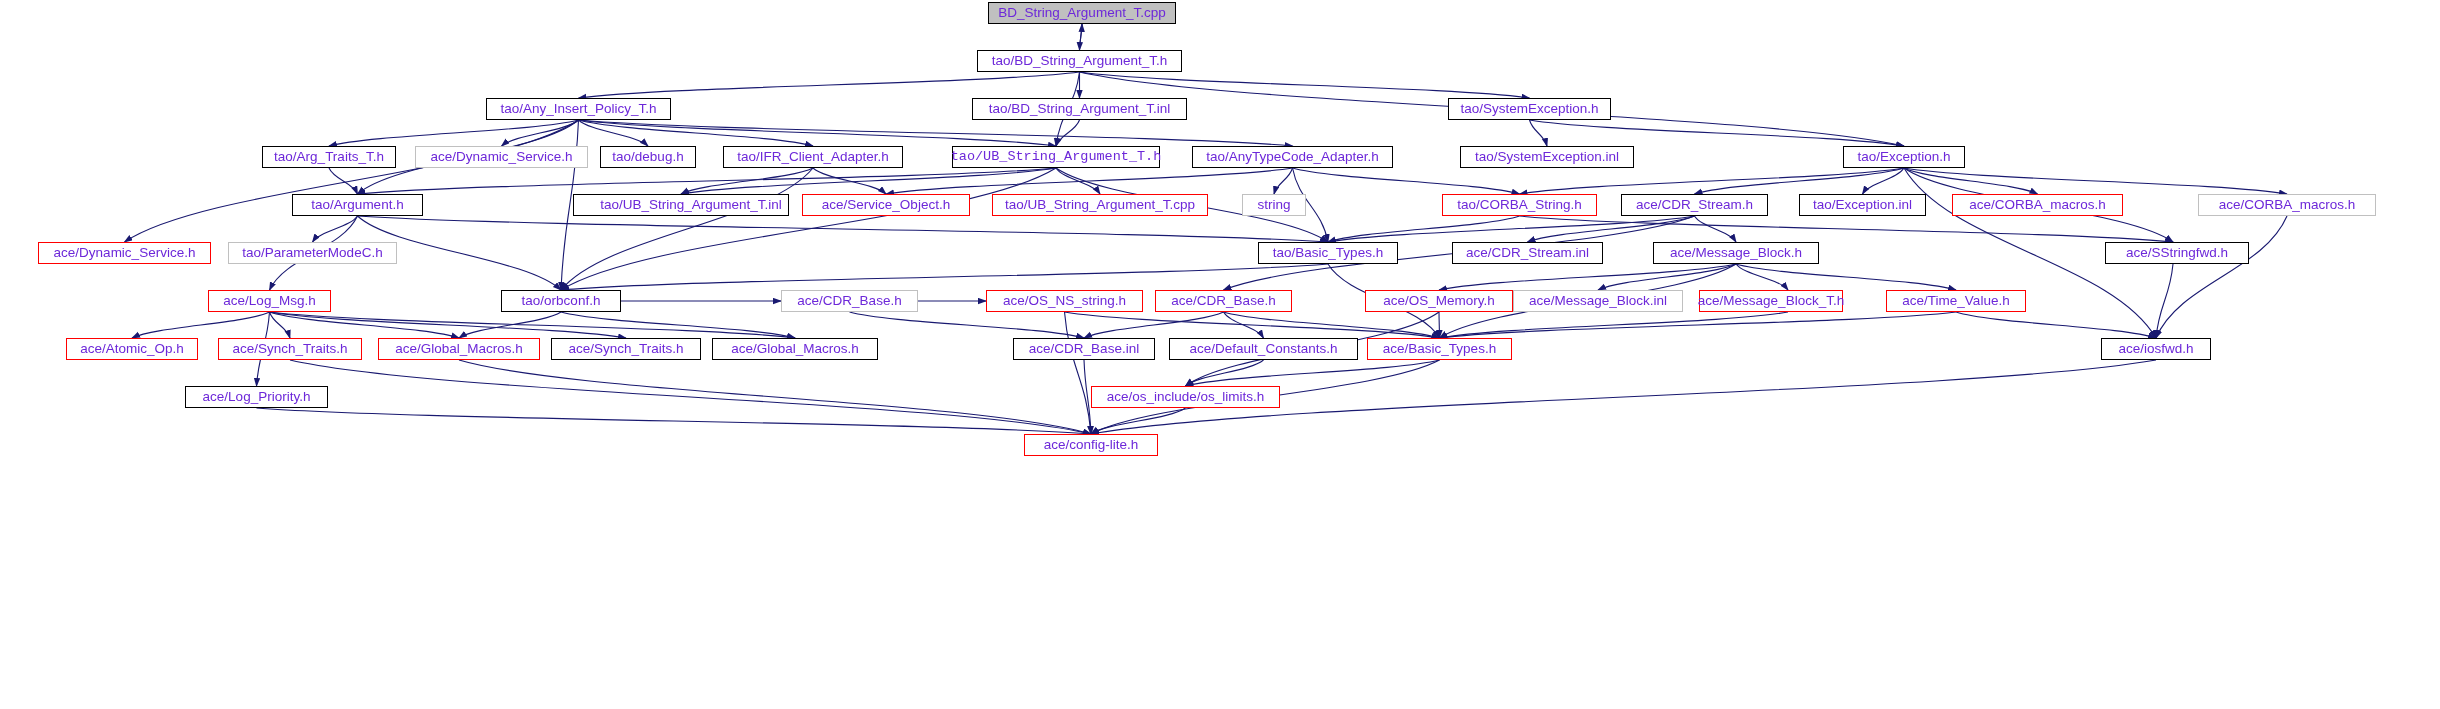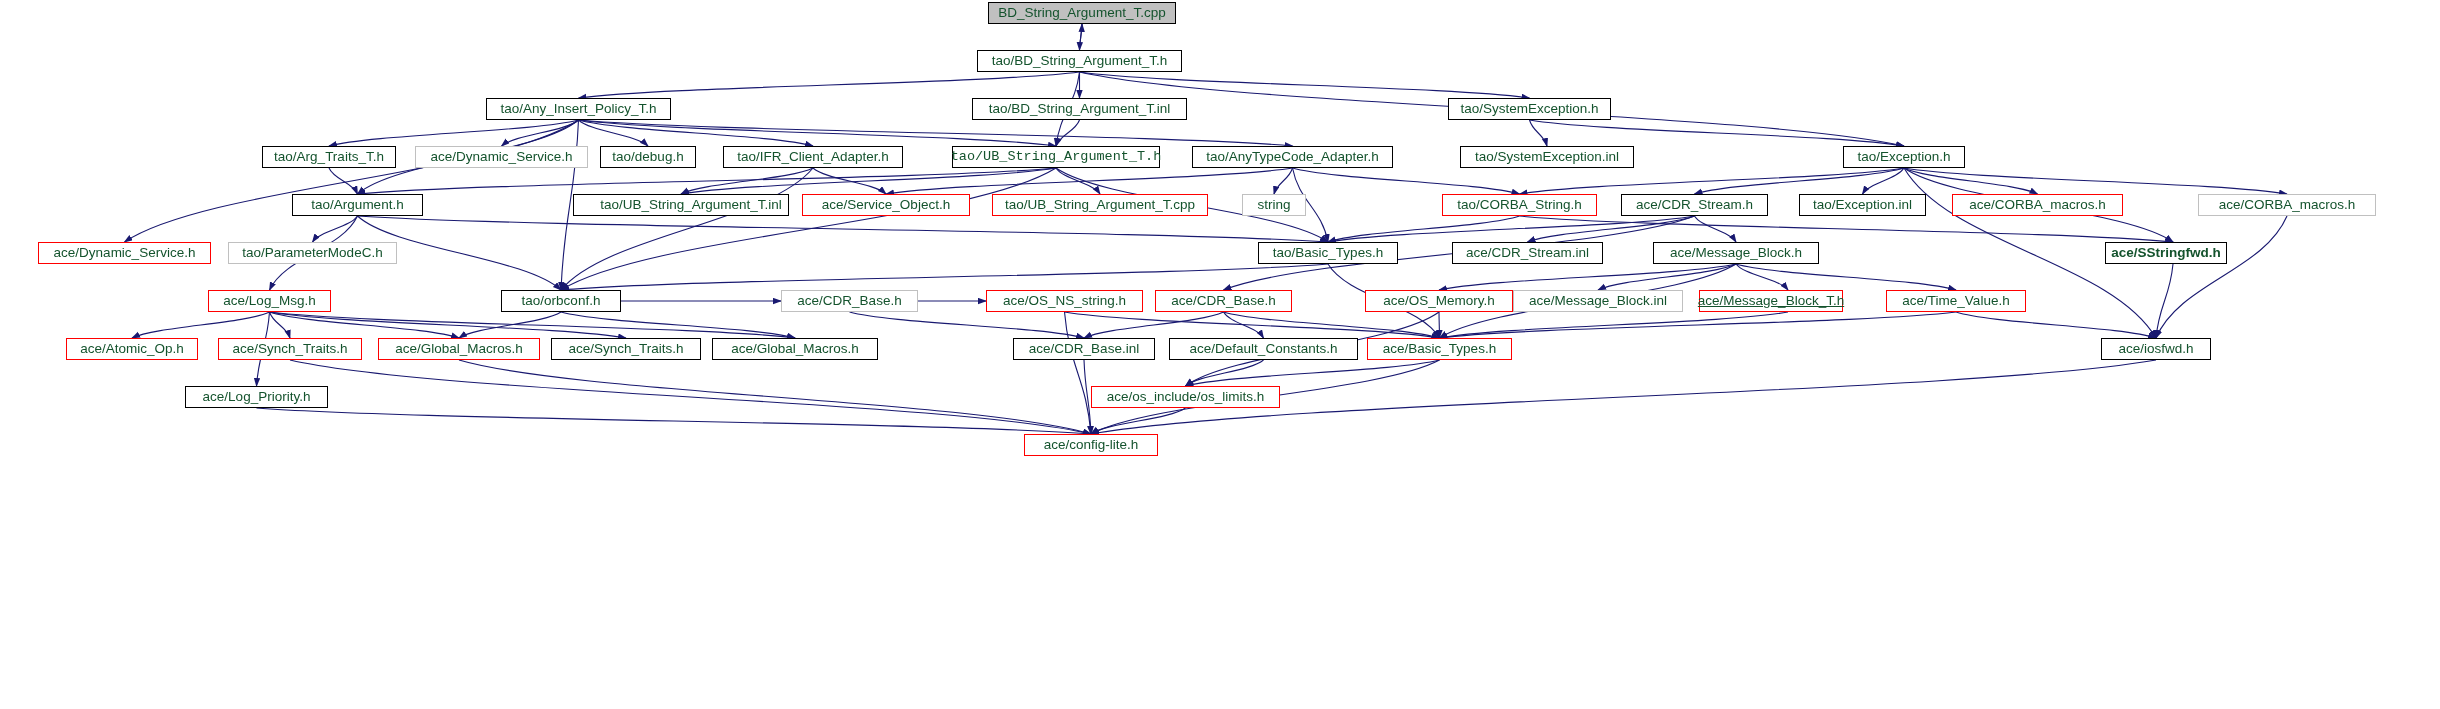--- a/index.html
+++ b/index.html
@@ -1,21 +1,21 @@
 <!DOCTYPE html>
 <html><head>
 <meta charset="utf-8">
 <style>
   html,body{margin:0;padding:0;background:#ffffff;}
   #canvas{position:relative;width:2440px;height:709px;background:#ffffff;
           font-family:"Liberation Sans", sans-serif;overflow:hidden;}
   svg#edges{position:absolute;left:0;top:0;width:2440px;height:709px;pointer-events:none;}
   .node{position:absolute;box-sizing:border-box;display:flex;align-items:center;
         justify-content:center;white-space:nowrap;background:#ffffff;
-        border:1px solid #000000;font-size:13.5px;color:#14532d;line-height:1;height:22px;}
+        border:1px solid #000000;font-size:13.5px;color:#6d28d9;line-height:1;height:22px;}
   .node.root{background:#c0c0c0;border:1px solid #000000;}
   .node.red{border:1px solid #ff0000;}
   .node.grey{border:1px solid #c0c0c0;}
   .nlabel{padding:0 6px;}
 </style>
 </head>
 <body>
 
 <div id="canvas">
   <svg id="edges" xmlns="http://www.w3.org/2000/svg">
@@ -193,21 +193,21 @@
       </div>
       <div class="node" style="left: 1258px; top: 242px; width: 140px;">
         <span class="nlabel">tao/Basic_Types.h</span>
       </div>
       <div class="node" style="left: 1452px; top: 242px; width: 151px;">
         <span class="nlabel">ace/CDR_Stream.inl</span>
       </div>
       <div class="node" style="left: 1653px; top: 242px; width: 166px;">
         <span class="nlabel">ace/Message_Block.h</span>
       </div>
-      <div class="node" style="left: 2105px; top: 242px; width: 122px; font-weight: bold;">
+      <div class="node" style="left: 2105px; top: 242px; width: 144px;">
         <span class="nlabel">ace/SStringfwd.h</span>
       </div>
       <div class="node red" style="left: 208px; top: 290px; width: 123px;">
         <span class="nlabel">ace/Log_Msg.h</span>
       </div>
       <div class="node" style="left: 501px; top: 290px; width: 120px;">
         <span class="nlabel">tao/orbconf.h</span>
       </div>
       <div class="node grey" style="left: 781px; top: 290px; width: 137px;">
         <span class="nlabel">ace/CDR_Base.h</span>
@@ -217,21 +217,21 @@
       </div>
       <div class="node red" style="left: 1155px; top: 290px; width: 137px;">
         <span class="nlabel">ace/CDR_Base.h</span>
       </div>
       <div class="node red" style="left: 1365px; top: 290px; width: 148px;">
         <span class="nlabel">ace/OS_Memory.h</span>
       </div>
       <div class="node grey" style="left: 1513px; top: 290px; width: 170px;">
         <span class="nlabel">ace/Message_Block.inl</span>
       </div>
-      <div class="node red" style="left: 1699px; top: 290px; width: 144px; text-decoration: underline;">
+      <div class="node red" style="left: 1699px; top: 290px; width: 144px;">
         <span class="nlabel">ace/Message_Block_T.h</span>
       </div>
       <div class="node red" style="left: 1886px; top: 290px; width: 140px;">
         <span class="nlabel">ace/Time_Value.h</span>
       </div>
       <div class="node red" style="left: 66px; top: 338px; width: 132px;">
         <span class="nlabel">ace/Atomic_Op.h</span>
       </div>
       <div class="node red" style="left: 218px; top: 338px; width: 144px;">
         <span class="nlabel">ace/Synch_Traits.h</span>

